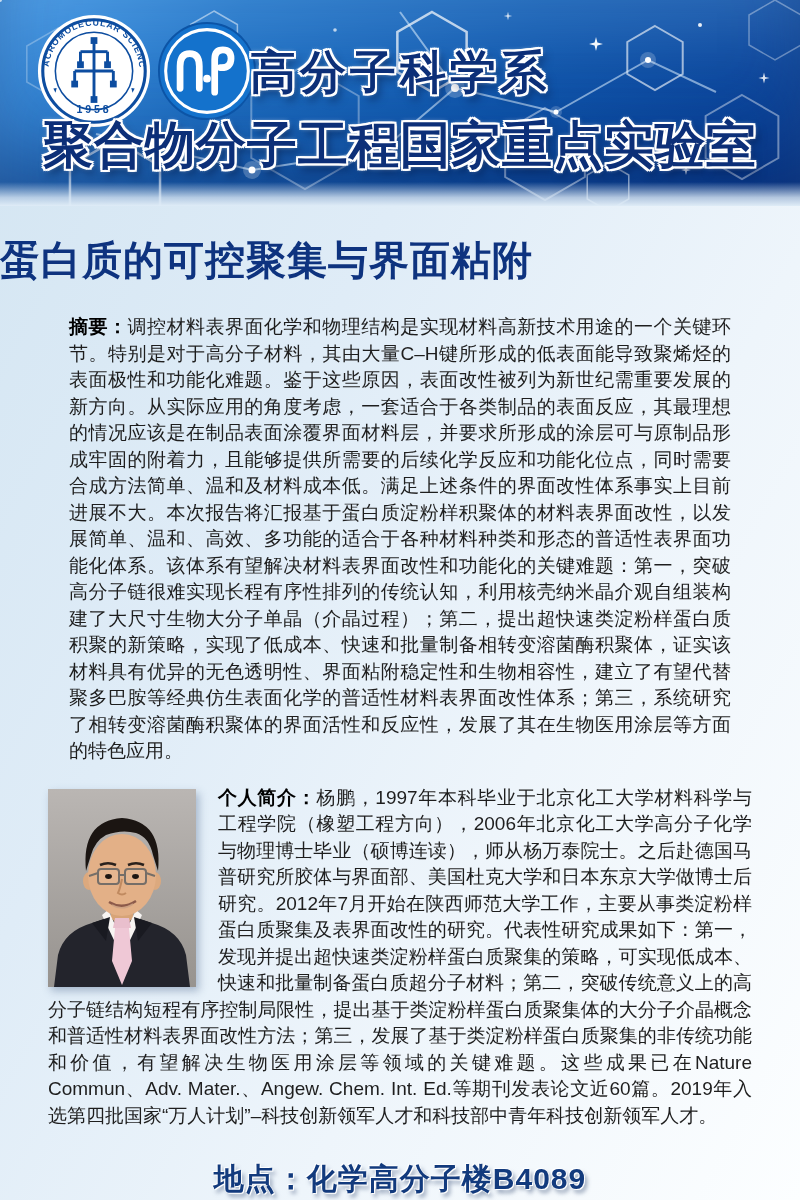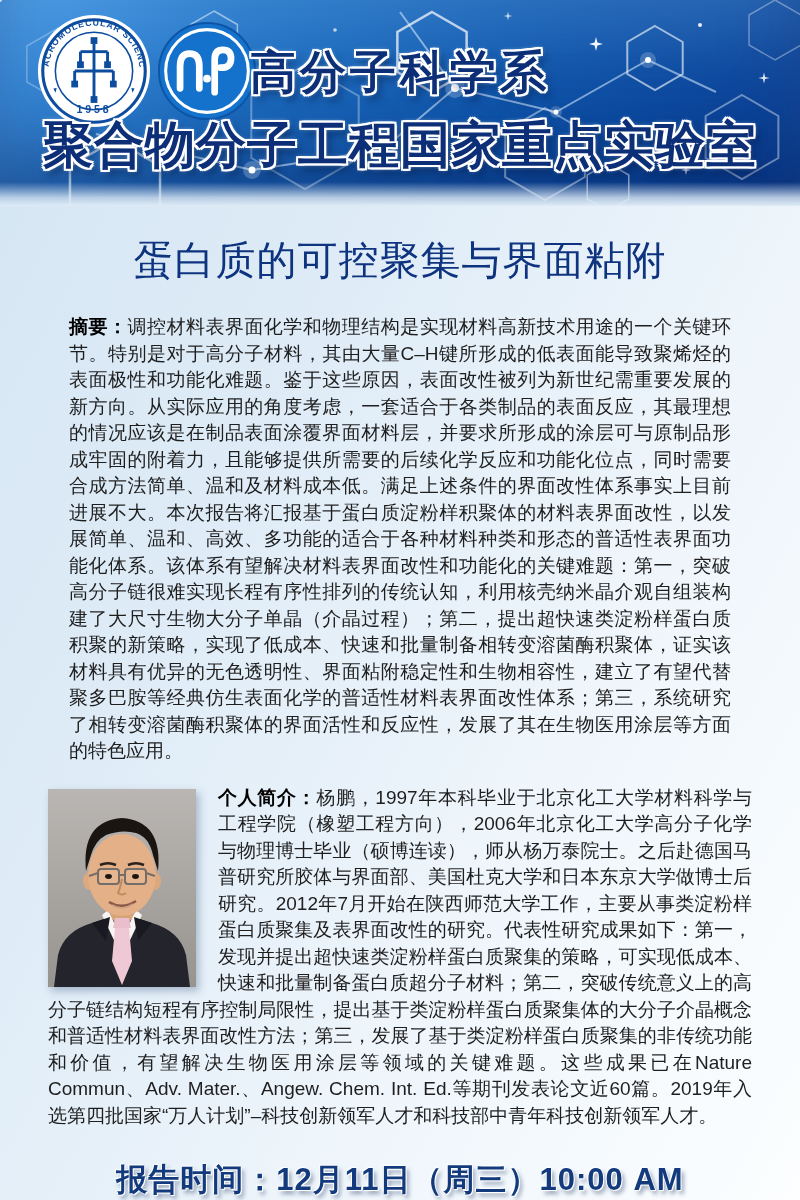--- a/index.html
+++ b/index.html
@@ -30,22 +30,22 @@
     position:absolute; width:100%; color:#0c2f78;
     text-shadow:
       -2px -2px 0 #fff, 2px -2px 0 #fff, -2px 2px 0 #fff, 2px 2px 0 #fff,
       -2px 0 0 #fff, 2px 0 0 #fff, 0 -2px 0 #fff, 0 2px 0 #fff,
       0 0 5px rgba(255,255,255,.85), 4px 6px 9px rgba(4,18,60,.6);
   }
   .hdr-line1{ top:42px; font-size:46px; letter-spacing:4px; }
   .hdr-line2{ top:112px; font-size:50px; letter-spacing:1px; }
   
   .seminar-title{
-    margin-top:27px; text-align:center;
-    font-size:40px; font-weight:normal; color:#0e337f; letter-spacing:1px;
+    margin-top:27px; 
+    font-size:40px; font-weight:bold; color:#0e337f; letter-spacing:1px;
   }
   .para{
     margin:26px 69px 0; font-size:19px; line-height:26.5px;
     text-align:justify; color:#1e1e1e;
   }
   .para .lbl{ font-weight:bold; color:#000; }
   .bio{ margin:20px 48px 0; }
   .photo{
     float:left; width:148px; height:198px; margin:4px 22px 4px 0;
     background:#fff; box-shadow:3px 4px 8px rgba(90,115,150,.45);
@@ -197,21 +197,18 @@
         <path d="M74,90 Q72,100 70,104 Q74,107 78,104" stroke="#c08a60" stroke-width="2" fill="none"></path>
         <path d="M61,113 Q74,121 88,112" stroke="#8c5a4a" stroke-width="2.5" fill="none"></path>
         <path d="M64,116 Q74,122 85,115" stroke="#caa083" stroke-width="1.5" fill="none" opacity=".85"></path>
       </svg>
     </div>
     <p class="para"><span class="lbl">个人简介：</span><span>杨鹏，1997年本科毕业于北京化工大学材料科学与工程学院（橡塑工程方向），2006年北京化工大学高分子化学与物理博士毕业（硕博连读），师从杨万泰院士。之后赴德国马普研究所胶体与界面部、美国杜克大学和日本东京大学做博士后研究。2012年7月开始在陕西师范大学工作，主要从事类淀粉样蛋白质聚集及表界面改性的研究。代表性研究成果如下：第一，发现并提出超快速类淀粉样蛋白质聚集的策略，可实现低成本、快速和批量制备蛋白质超分子材料；第二，突破传统意义上的高分子链结构短程有序控制局限性，提出基于类淀粉样蛋白质聚集体的大分子介晶概念和普适性材料表界面改性方法；第三，发展了基于类淀粉样蛋白质聚集的非传统功能和价值，有望解决生物医用涂层等领域的关键难题。这些成果已在Nature Commun、Adv. Mater.、Angew. Chem. Int. Ed.等期刊发表论文近60篇。2019年入选第四批国家“万人计划”–科技创新领军人才和科技部中青年科技创新领军人才。</span></p>
     <div class="clear"></div>
   </div>
 
   <div class="footer">
-    <div class="footer-line1">
-      <span>报告时间：</span><span>12月11日（周三）10:00 AM</span>
-    </div>
     <div class="footer-line2">
       <span>地点：</span><span>化学高分子楼B4089</span>
     </div>
   </div>
 
 </div>
 
 </body></html>

